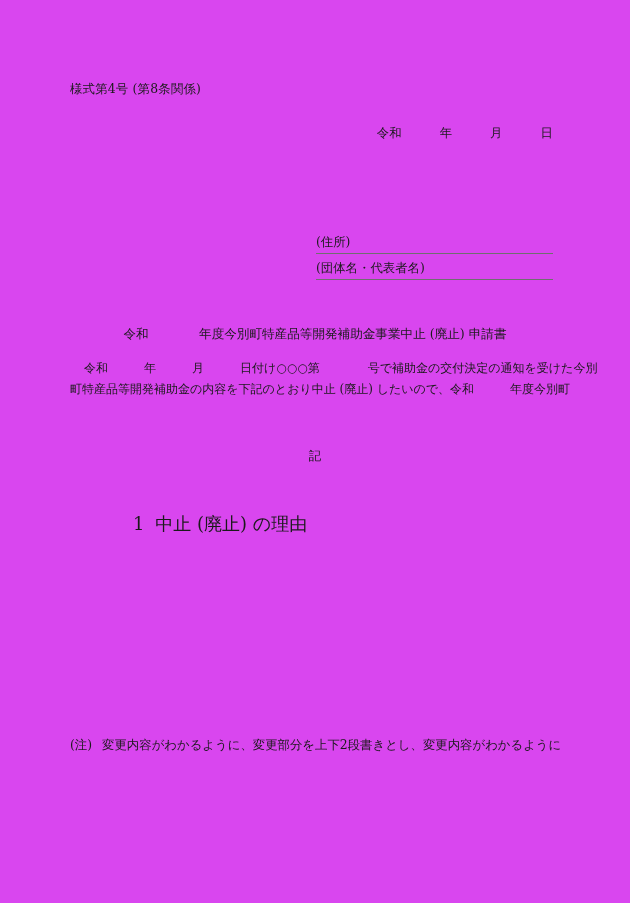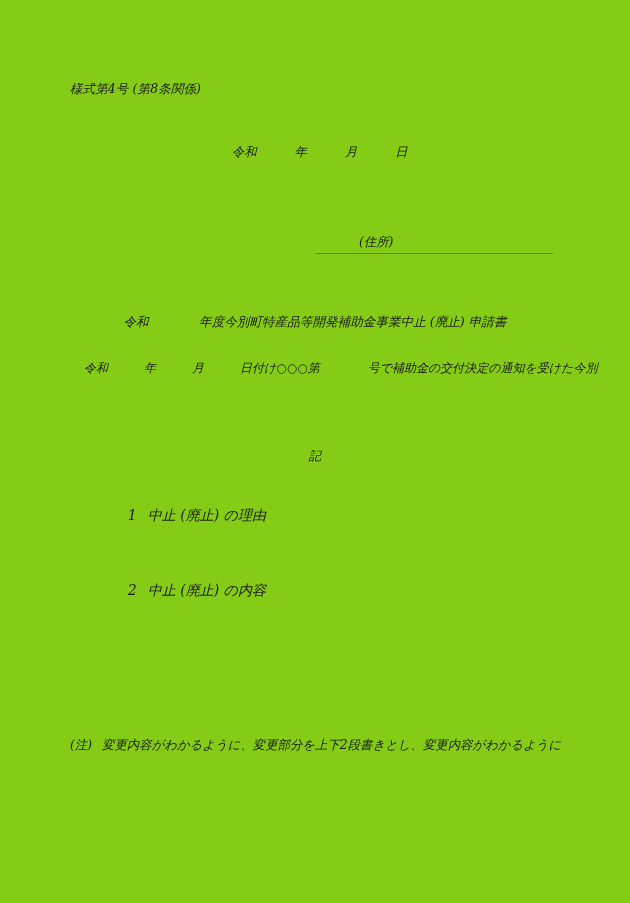--- a/index.html
+++ b/index.html
@@ -9,46 +9,45 @@
   }
   body {
     font-family: "DejaVu Serif", "Liberation Serif", serif;
     color: #1a1a1a;
     -webkit-font-smoothing: antialiased;
   }
   #page {
     position: relative;
     width: 630px;
     height: 903px;
-    background: #84cc16;
+    background: #d946ef;
     overflow: hidden;
-    font-style: italic;
   }
 
   
   .abs { position: absolute; }
   .t {
     font-size: 12.4px;
     line-height: 1.5;
     letter-spacing: 0.2px;
     white-space: pre;
   }
 
   
   #form-number {
     left: 70px;
     top: 80px;
   }
 
   
   #date-line {
     left: 70px;
-    top: 124px;
+    top: 105px;
     width: 483px;
-    text-align: center;
+    text-align: right;
   }
   #date-line .seg { white-space: pre; }
 
   
   #addressee {
     left: 88px;
     top: 172px;
   }
   #addressee .honorific {
     display: inline-block;
@@ -67,27 +66,26 @@
     border-bottom: 1.1px solid #6f6f6f;
     box-sizing: border-box;
   }
   .field-row .field-label {
     position: absolute;
     left: 0;
     bottom: 3px;
     font-size: 12.4px;
     line-height: 1.2;
     white-space: pre;
-    margin-left: 43px;
   }
 
   
   #doc-title {
     left: 0;
-    top: 314px;
+    top: 326px;
     width: 630px;
     text-align: center;
     font-size: 12.6px;
     white-space: pre;
   }
 
   
   #body-paragraph {
     left: 70px;
     top: 358px;
@@ -106,21 +104,21 @@
     left: 0;
     top: 448px;
     width: 630px;
     text-align: center;
     font-size: 12.4px;
   }
 
   
   .item {
     left: 110px;
-    font-size: 14px;
+    font-size: 18px;
     white-space: pre;
   }
   #item-1 { top: 491px; }
   #item-2 { top: 566px; }
   .item .num { display: inline-block; }
   .item .item-text { display: inline-block; margin-left: 11px; }
 
   
   #footnote {
     left: 70px;
@@ -144,35 +142,36 @@
 
   <div class="abs t" id="date-line">
     <span class="seg">令和　　　年　　　月　　　日</span>
   </div>
 
 
   <div class="abs" id="applicant-block">
     <div class="field-row">
       <span class="field-label">(住所)</span>
     </div>
+    <div class="field-row">
+      <span class="field-label">(団体名・代表者名)</span>
+    </div>
   </div>
 
   <div class="abs" id="doc-title">令和　　　　年度今別町特産品等開発補助金事業中止 (廃止) 申請書</div>
 
   <div class="abs" id="body-paragraph">
     <div class="line first">令和　　　年　　　月　　　日付け○○○第　　　　号で補助金の交付決定の通知を受けた今別</div>
+    <div class="line">町特産品等開発補助金の内容を下記のとおり中止 (廃止) したいので、令和　　　年度今別町</div>
   </div>
 
   <div class="abs" id="ki-marker">記</div>
 
   <div class="abs item" id="item-1">
     <span class="num">1</span><span class="item-text">中止 (廃止) の理由</span>
   </div>
 
-  <div class="abs item" id="item-2">
-    <span class="num">2</span><span class="item-text">中止 (廃止) の内容</span>
-  </div>
 
   <div class="abs" id="footnote">
     <div class="line"><span class="marker">(注)</span><span>変更内容がわかるように、変更部分を上下2段書きとし、変更内容がわかるように</span></div>
   </div>
 
 </div>
 
 </body></html>

